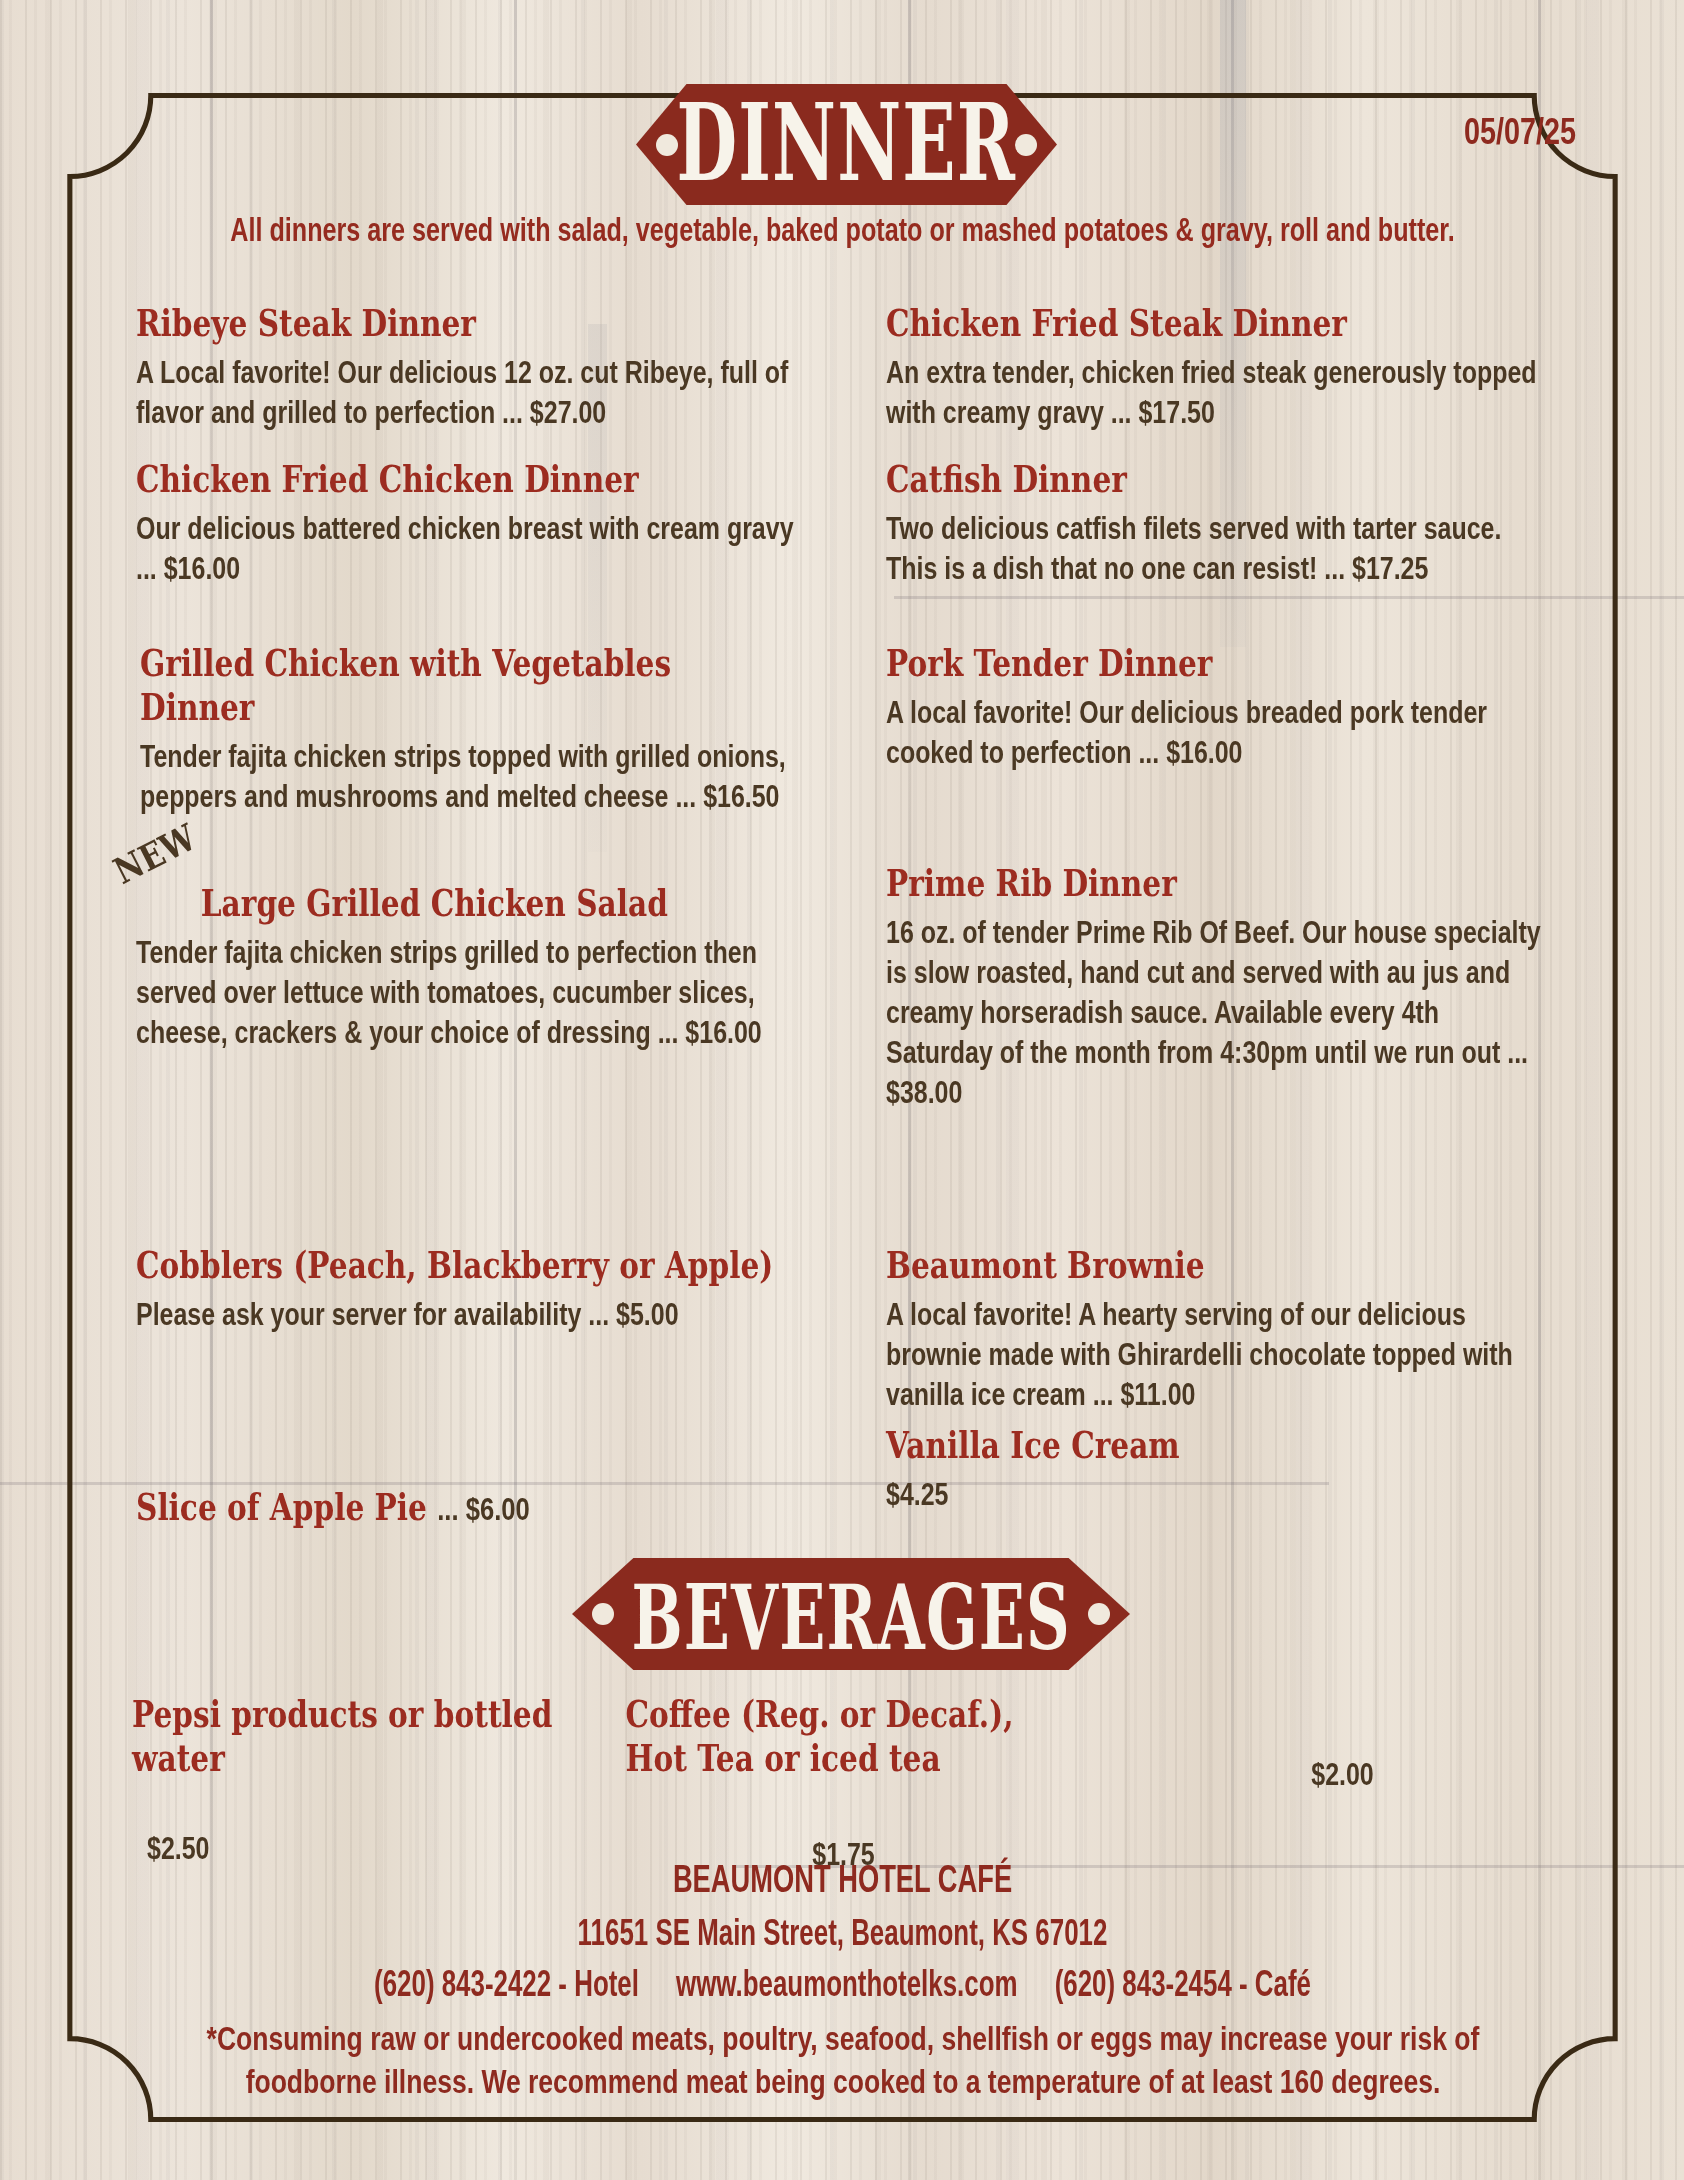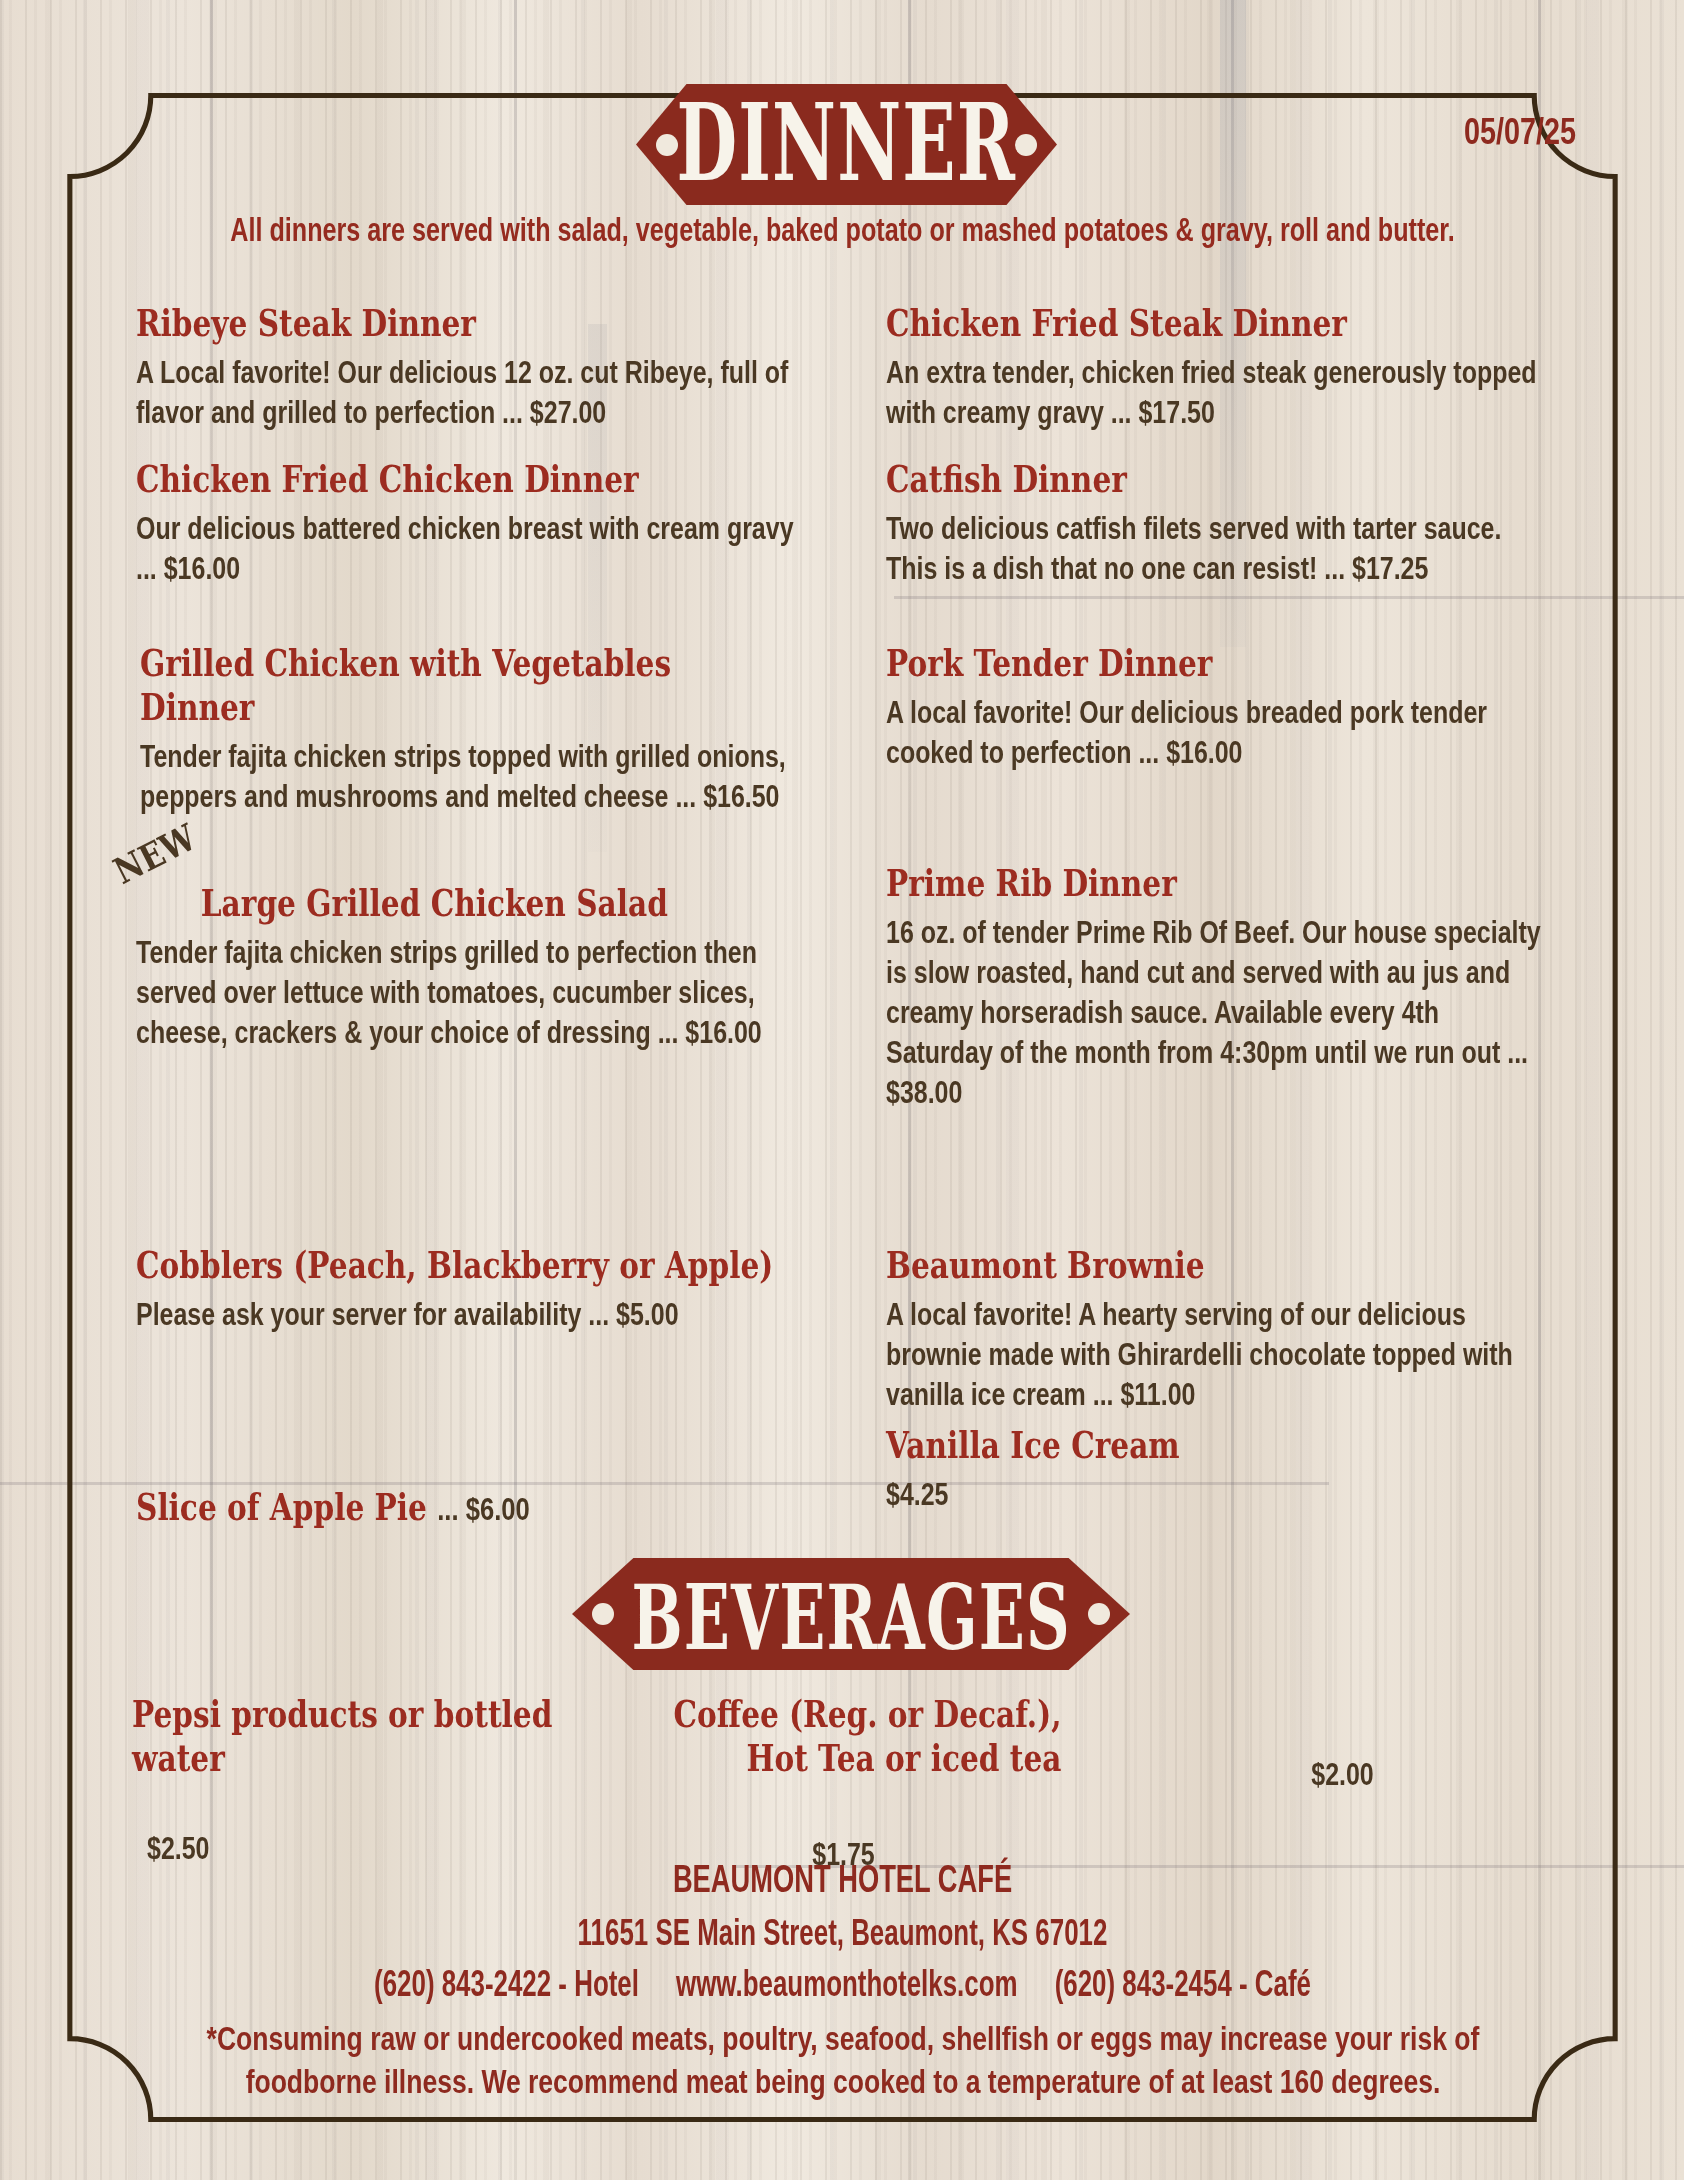--- a/index.html
+++ b/index.html
@@ -54,21 +54,21 @@
   .desc{
     margin:6.8px 0 0;font-weight:700;font-size:32px;line-height:40px;color:#4a3823;
     transform:scaleX(.78);transform-origin:left top;
   }
   .sfx{font-family:"Liberation Sans",sans-serif;font-weight:700;font-size:32px;color:#4a3823;}
   .badge-new{
     position:absolute;left:-10.2px;top:-32px;
     font-family:"DejaVu Serif",serif;font-weight:700;font-size:36px;color:#4a3823;
     transform:rotate(-27deg) scaleX(.85);transform-origin:left bottom;
   }
-  .ctr{text-align:right;}
+  .ctr{text-align:left;}
   .ctr .ttl,.ctr .desc{transform-origin:center top;}
 
   .price{
     position:absolute;z-index:3;font-weight:700;font-size:32px;color:#4a3823;
     transform:scaleX(.78);transform-origin:left top;
   }
   .price.c{text-align:center;transform-origin:center top;}
 
   .foot{
     position:absolute;left:0;width:1685px;z-index:3;text-align:center;

